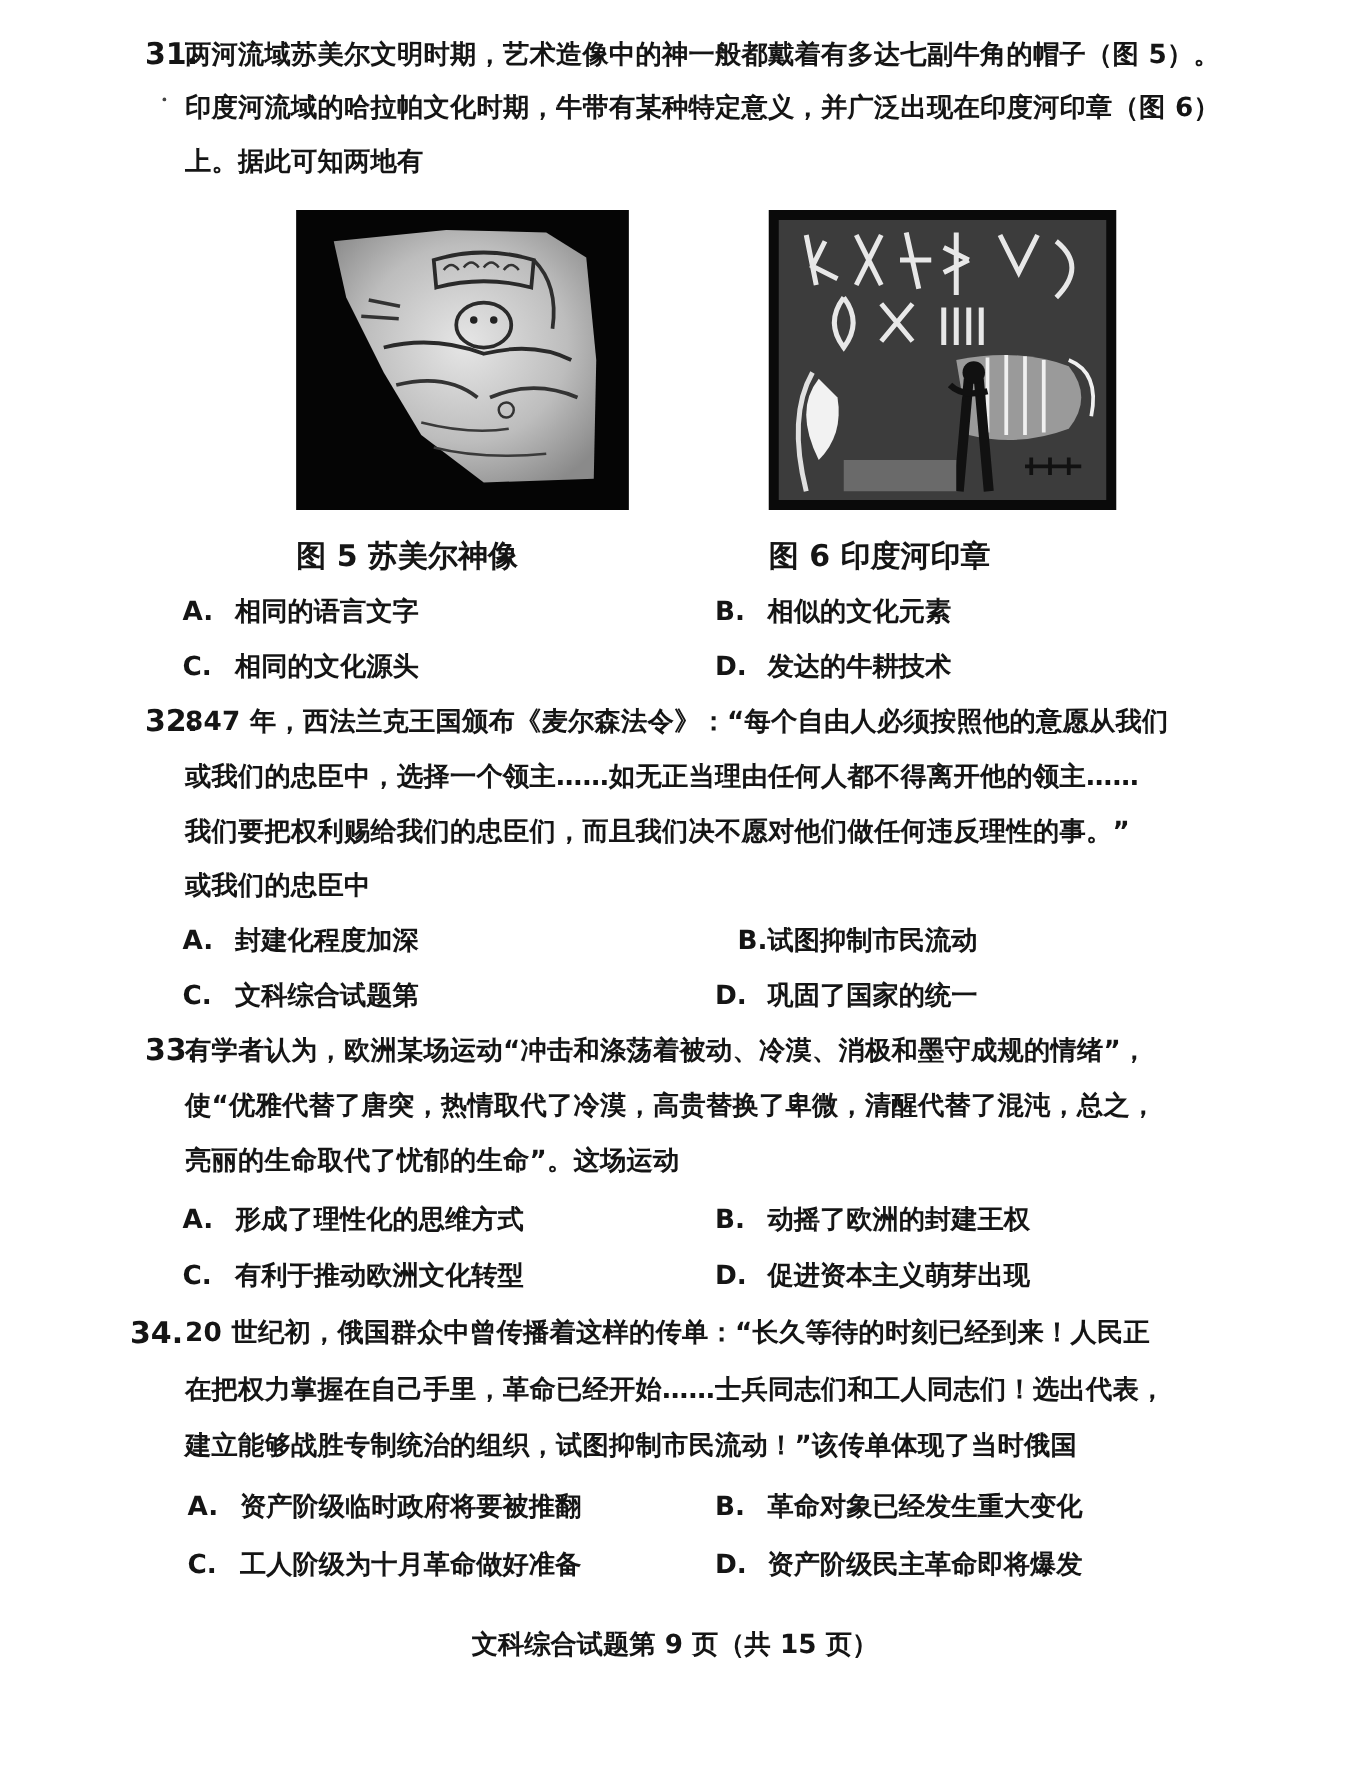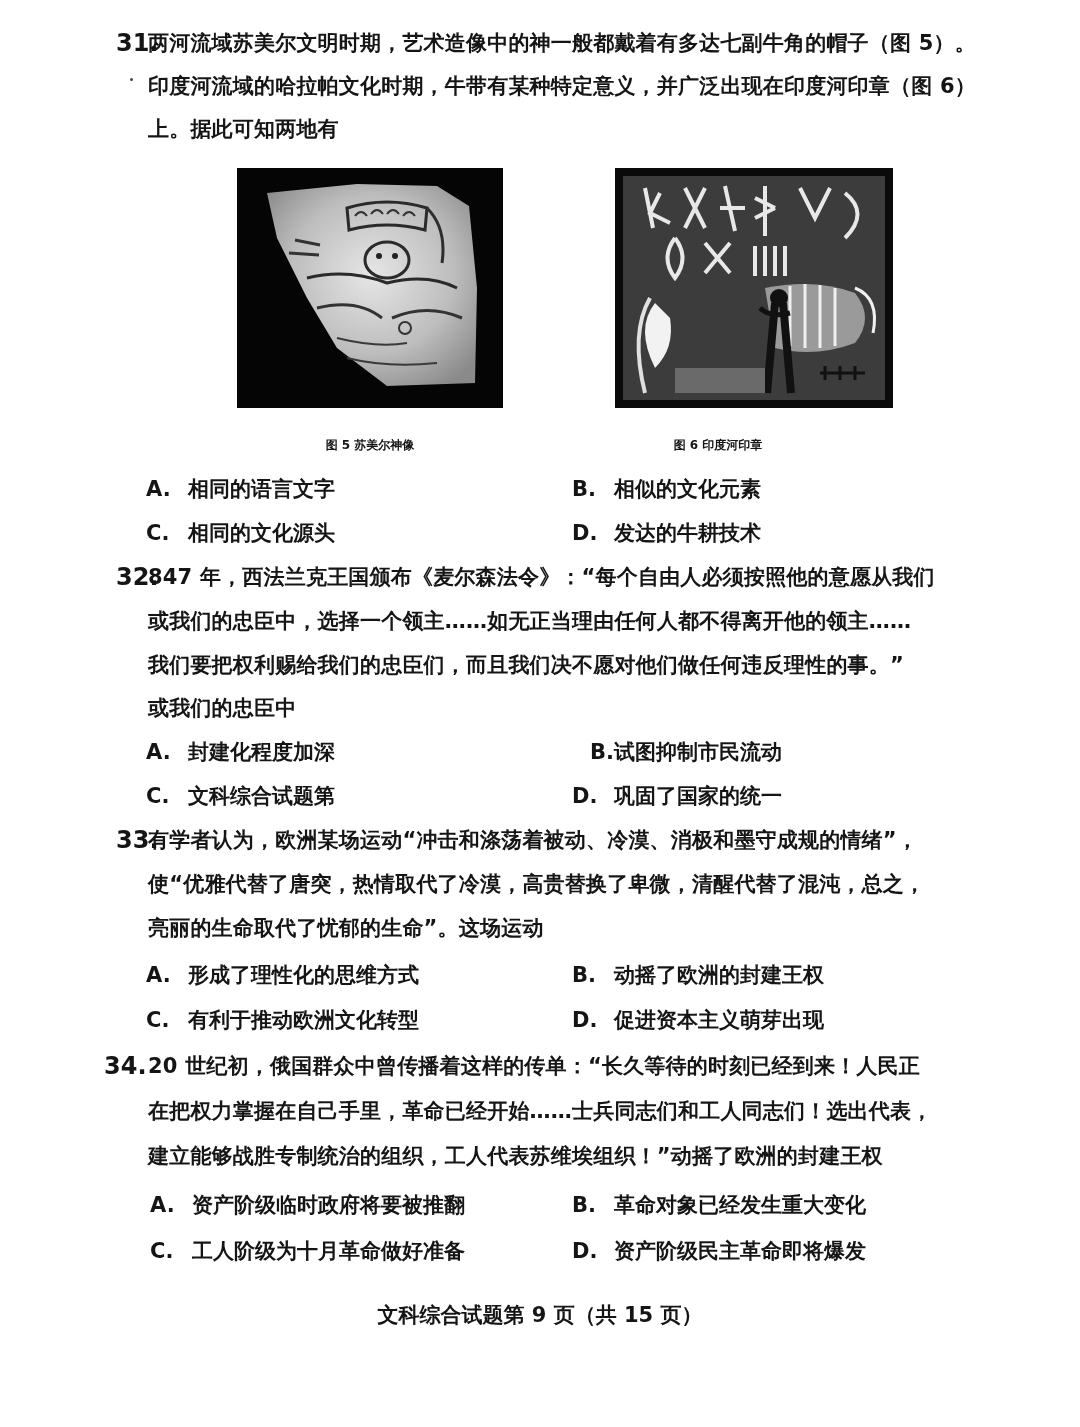--- a/index.html
+++ b/index.html
@@ -8,21 +8,21 @@
     font-family: "DejaVu Sans", "Liberation Sans", sans-serif;
     color: #151515;
   }
   .line {
     position: absolute; white-space: nowrap;
     font-size: 21px; font-weight: bold; line-height: 30px; letter-spacing: 0.2px;
   }
   .qnum { position: absolute; font-size: 24px; font-weight: bold; line-height: 30px; white-space: nowrap; }
   .opt { position: absolute; font-size: 21px; font-weight: bold; line-height: 30px; white-space: nowrap; }
   .opt .letter { display: inline-block; width: 42px; }
-  .caption { position: absolute; font-size: 12px; font-weight: bold; line-height: 30px; white-space: nowrap; text-align: center; }
+  .caption { position: absolute; font-size: 24px; font-weight: bold; line-height: 30px; white-space: nowrap; }
   .figure { position: absolute; background: #050505; overflow: hidden; }
   .footer { position: absolute; left: 0; width: 1080px; text-align: center; font-size: 21px; font-weight: bold; line-height: 30px; }
   .speck { position: absolute; width: 3px; height: 3px; background: #444; border-radius: 50%; }
 </style>
 </head>
 <body>
 
 <div>
   <div class="qnum" style="left:116px; top:28px;">31.</div>
   <div class="line" style="left:148px; top:28px;">两河流域苏美尔文明时期，艺术造像中的神一般都戴着有多达七副牛角的帽子（图 5）。</div>
@@ -85,21 +85,21 @@
 
       <path d="M160 135 l-8 90 M168 135 l8 90" stroke="#111" stroke-width="8"></path>
       <circle cx="164" cy="130" r="9" fill="#111"></circle>
       <path d="M145 140 Q155 150 175 145" stroke="#111" stroke-width="5" fill="none"></path>
       <rect x="60" y="200" width="90" height="25" fill="#6a6a6a"></rect>
       <path d="M205 205 l45 0 M210 198 l0 14 M225 198 l0 14 M240 198 l0 14" stroke="#111" stroke-width="3"></path>
     </svg>
   </div>
 
   <div class="caption" style="left:237px; top:430px; width:266px;">图 5  苏美尔神像</div>
-  <div class="caption" style="left:579px; top:430px; width:278px;">图 6  印度河印章</div>
+  <div class="caption" style="left:615px; top:430px; width:278px;">图 6  印度河印章</div>
 
   <div class="opt" style="left:146px; top:474px;"><span class="letter">A.</span><span>相同的语言文字</span></div>
   <div class="opt" style="left:572px; top:474px;"><span class="letter">B.</span><span>相似的文化元素</span></div>
   <div class="opt" style="left:146px; top:518px;"><span class="letter">C.</span><span>相同的文化源头</span></div>
   <div class="opt" style="left:572px; top:518px;"><span class="letter">D.</span><span>发达的牛耕技术</span></div>
 </div>
 
 <div>
   <div class="qnum" style="left:116px; top:562px;text-align:center;">32.</div>
   <div class="line" style="left:148px; top:562px;">847 年，西法兰克王国颁布《麦尔森法令》：“每个自由人必须按照他的意愿从我们</div>
@@ -122,21 +122,21 @@
   <div class="opt" style="left:146px; top:960px;"><span class="letter">A.</span><span>形成了理性化的思维方式</span></div>
   <div class="opt" style="left:572px; top:960px;"><span class="letter">B.</span><span>动摇了欧洲的封建王权</span></div>
   <div class="opt" style="left:146px; top:1005px;"><span class="letter">C.</span><span>有利于推动欧洲文化转型</span></div>
   <div class="opt" style="left:572px; top:1005px;"><span class="letter">D.</span><span>促进资本主义萌芽出现</span></div>
 </div>
 
 <div>
   <div class="qnum" style="left:104px; top:1051px;">34.</div>
   <div class="line" style="left:148px; top:1051px;">20 世纪初，俄国群众中曾传播着这样的传单：“长久等待的时刻已经到来！人民正</div>
   <div class="line" style="left:148px; top:1096px;">在把权力掌握在自己手里，革命已经开始……士兵同志们和工人同志们！选出代表，</div>
-  <div class="line" style="left:148px; top:1141px;">建立能够战胜专制统治的组织，工人代表苏维埃组织！”动摇了欧洲的封建王权</div>
+  <div class="line" style="left:148px; top:1141px;">建立能够战胜专制统治的组织，试图抑制市民流动！”该传单体现了当时俄国</div>
 
   <div class="opt" style="left:150px; top:1190px;"><span class="letter">A.</span><span>资产阶级临时政府将要被推翻</span></div>
   <div class="opt" style="left:572px; top:1190px;"><span class="letter">B.</span><span>革命对象已经发生重大变化</span></div>
   <div class="opt" style="left:150px; top:1236px;"><span class="letter">C.</span><span>工人阶级为十月革命做好准备</span></div>
   <div class="opt" style="left:572px; top:1236px;"><span class="letter">D.</span><span>资产阶级民主革命即将爆发</span></div>
 </div>
 
 <div class="footer" style="top:1300px;">文科综合试题第 9 页（共 15 页）</div>
 
 <div class="speck" style="left:130px; top:78px;"></div>

